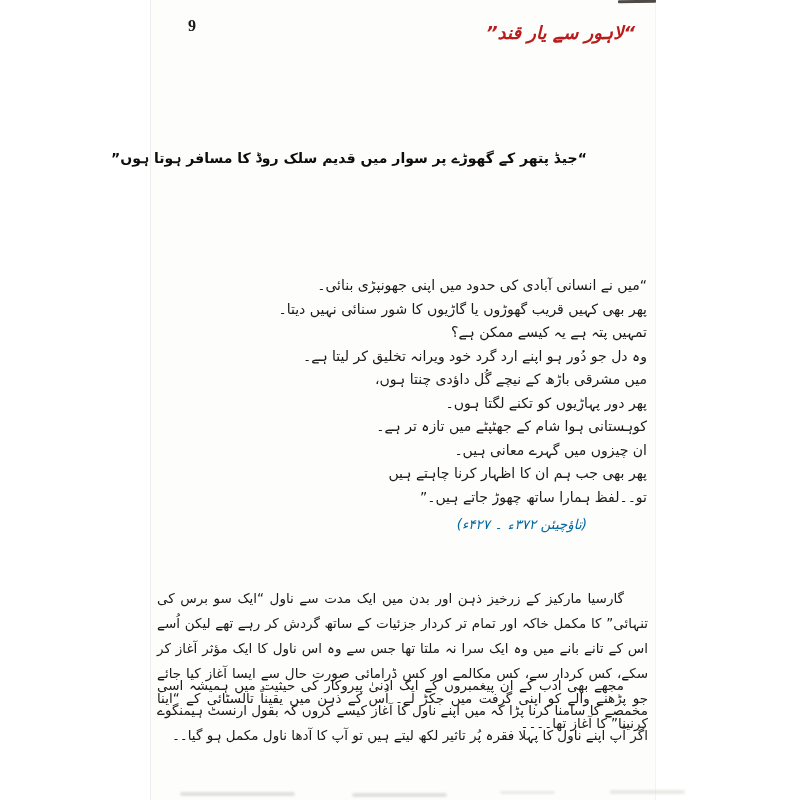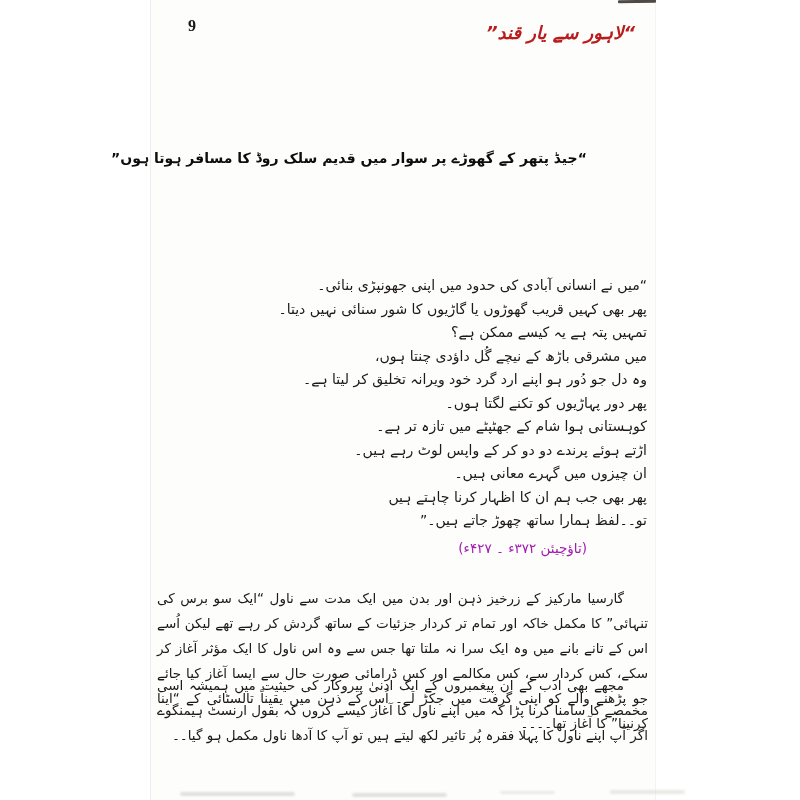--- a/index.html
+++ b/index.html
@@ -69,21 +69,22 @@
   }
   .poem-line { white-space: nowrap; }
   .poem-attribution {
     margin-top: 4px;
     margin-left: 0;
     padding-left: 0;
     padding-right: 60px;
     direction: rtl;
     text-align: right;
     font-size: 13.5px;
-    color: #a21caf;
+    color: #0369a1;
+    font-style: italic;
   }
 
   .para {
     position: absolute;
     left: 6px; right: 7px;
     direction: rtl;
     text-align: justify;
     font-size: 13.5px;
     line-height: 25px;
     color: #1c1916;
@@ -123,25 +124,24 @@
     <div class="header-number ink">9</div>
 
     <div class="header-booktitle ink">“لاہور سے یار قند”</div>
 
     <div class="chapter-title">“جیڈ پتھر کے گھوڑے پر سوار میں قدیم سلک روڈ کا مسافر ہوتا ہوں”</div>
 
     <div class="poem">
       <div class="poem-line">“میں نے انسانی آبادی کی حدود میں اپنی جھونپڑی بنائی۔</div>
       <div class="poem-line">پھر بھی کہیں قریب گھوڑوں یا گاڑیوں کا شور سنائی نہیں دیتا۔</div>
       <div class="poem-line">تمہیں پتہ ہے یہ کیسے ممکن ہے؟</div>
+      <div class="poem-line">وہ دل جو دُور ہو اپنے ارد گرد خود ویرانہ تخلیق کر لیتا ہے۔</div>
       <div class="poem-line">میں مشرقی باڑھ کے نیچے گُل داؤدی چنتا ہوں،</div>
-      <div class="poem-line">وہ دل جو دُور ہو اپنے ارد گرد خود ویرانہ تخلیق کر لیتا ہے۔</div>
       <div class="poem-line">پھر دور پہاڑیوں کو تکنے لگتا ہوں۔</div>
       <div class="poem-line">کوہستانی ہوا شام کے جھٹپٹے میں تازہ تر ہے۔</div>
-      <div class="poem-line">اڑتے ہوئے پرندے دو دو کر کے واپس لوٹ رہے ہیں۔</div>
       <div class="poem-line">ان چیزوں میں گہرے معانی ہیں۔</div>
       <div class="poem-line">پھر بھی جب ہم ان کا اظہار کرنا چاہتے ہیں</div>
       <div class="poem-line">تو۔۔لفظ ہمارا ساتھ چھوڑ جاتے ہیں۔”</div>
       <div class="poem-attribution">(تاؤچیئن ۳۷۲ء ۔ ۴۲۷ء)</div>
     </div>
 
     <div class="para para-1">گارسیا مارکیز کے زرخیز ذہن اور بدن میں ایک مدت سے ناول “ایک سو برس کی تنہائی” کا مکمل خاکہ اور تمام تر کردار جزئیات کے ساتھ گردش کر رہے تھے لیکن اُسے اس کے تانے بانے میں وہ ایک سرا نہ ملتا تھا جس سے وہ اس ناول کا ایک مؤثر آغاز کر سکے، کس کردار سے، کس مکالمے اور کس ڈرامائی صورت حال سے ایسا آغاز کیا جائے جو پڑھنے والے کو اپنی گرفت میں جکڑ لے۔ اُس کے ذہن میں یقیناً تالسٹائی کے “اینا کرنینا” کا آغاز تھا۔۔۔۔</div>
 
     <div class="para para-2">مجھے بھی ادب کے ان پیغمبروں کے ایک ادنیٰ پیروکار کی حیثیت میں ہمیشہ اسی مخمصے کا سامنا کرنا پڑا کہ میں اپنے ناول کا آغاز کیسے کروں کہ بقول ارنسٹ ہیمنگوے اگر آپ اپنے ناول کا پہلا فقرہ پُر تاثیر لکھ لیتے ہیں تو آپ کا آدھا ناول مکمل ہو گیا۔۔</div>
 

